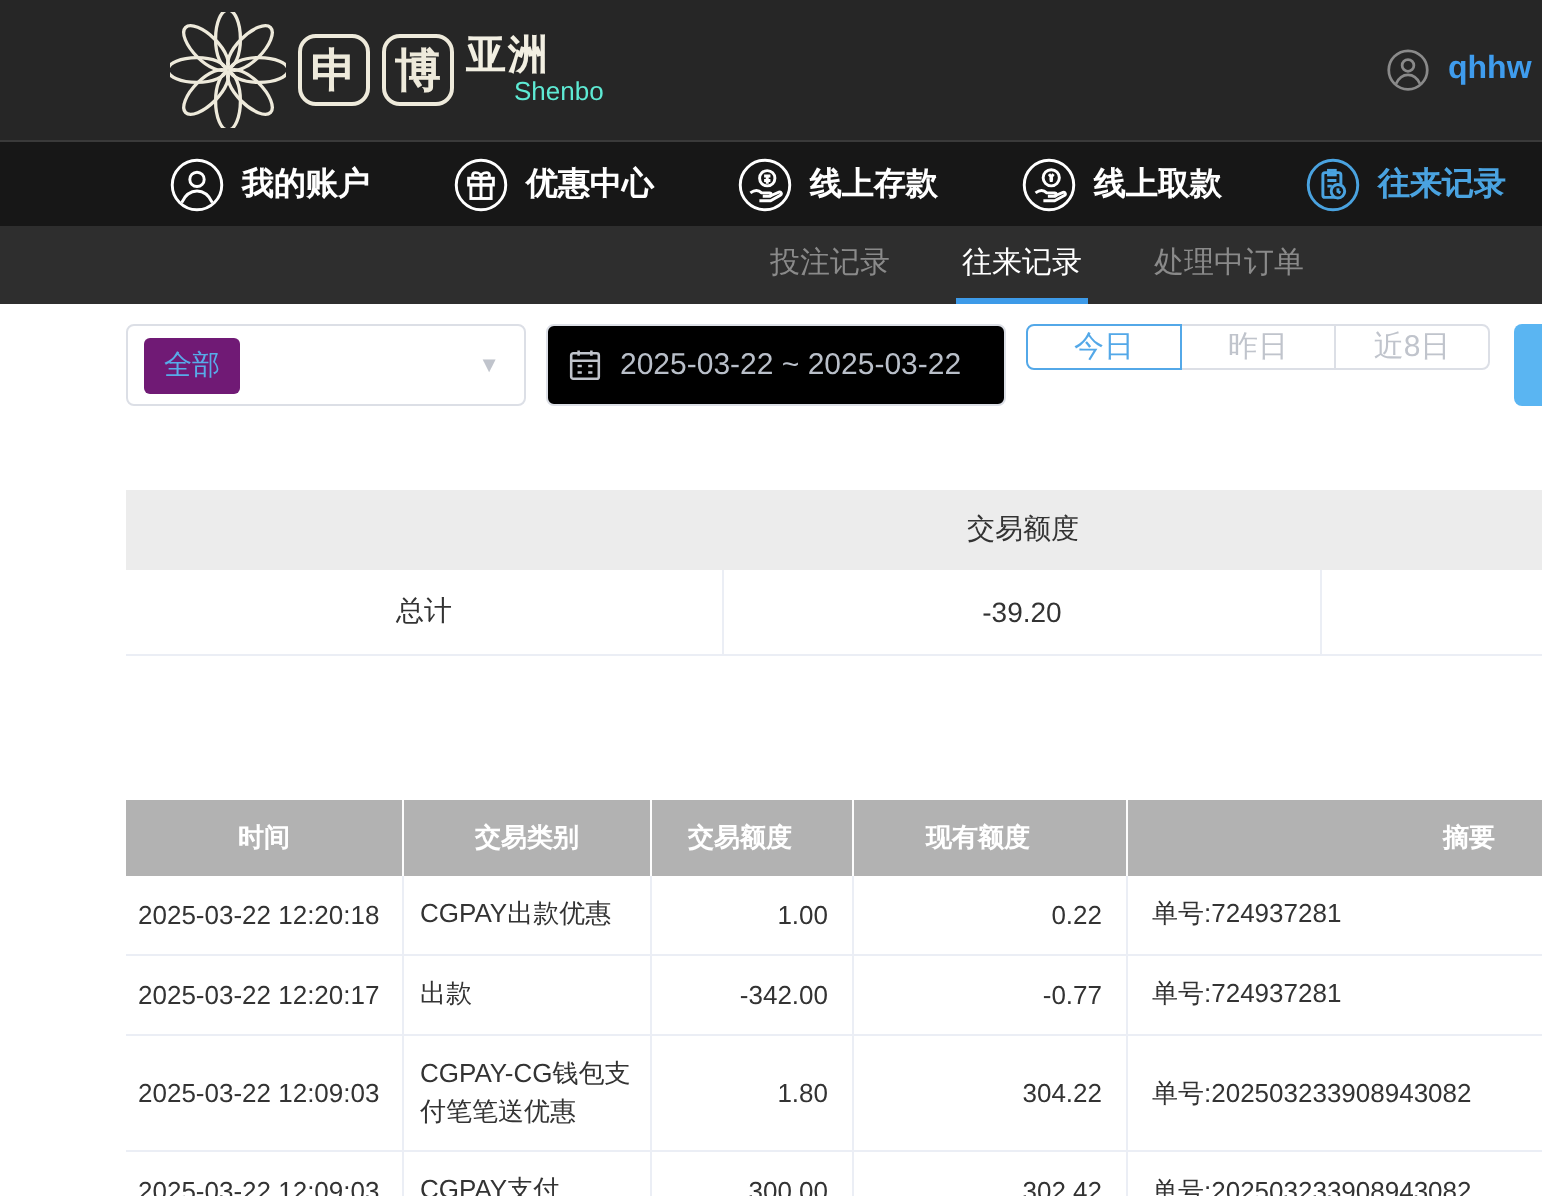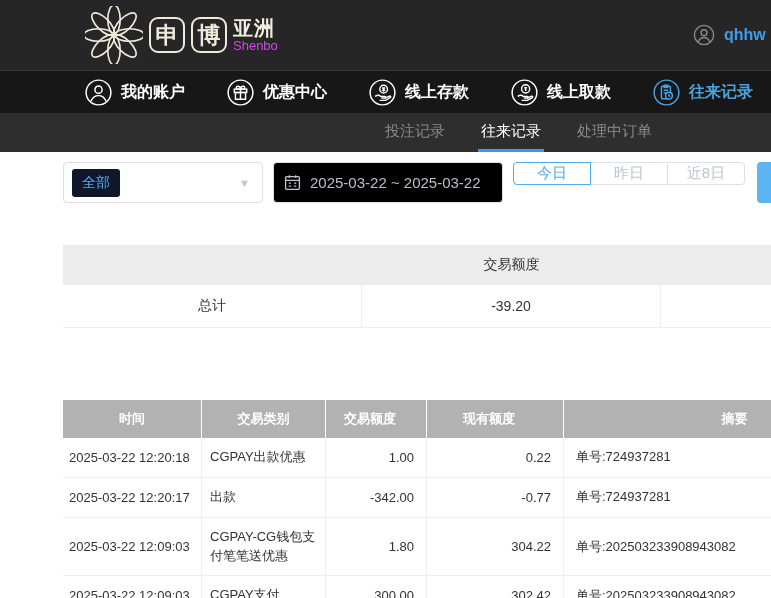--- a/index.html
+++ b/index.html
@@ -9,21 +9,21 @@
 
   
   .top-header { position:absolute; left:0; top:0; width:771px; height:70px; background:#262626; }
   .logo-wrap { position:absolute; left:85px; top:6px; display:flex; align-items:center; }
   .logo-flower { margin-right:6px; }
   .logo-box { width:36px; height:36px; border:2px solid #eeeadb; border-radius:9px;
     color:#eeeadb; font-size:23px; font-weight:bold; display:flex; align-items:center;
     justify-content:center; margin-right:6px; }
   .logo-right { display:flex; flex-direction:column; justify-content:center; line-height:1.05; }
   .logo-region { color:#f2efe2; font-size:20px; font-weight:bold; letter-spacing:1px; }
-  .logo-sub { color:#d946ef; font-size:13px; }
+  .logo-sub { color:#5eead4; font-size:13px;margin-left:24px; }
   .user-wrap { position:absolute; left:693px; top:24px; display:flex; align-items:center; gap:9px; white-space:nowrap; }
   .username { color:#3f9ced; font-size:16px; font-weight:bold; }
 
   
   .nav-bar { position:absolute; left:0; top:70px; width:771px; height:43px; background:#171717;
     border-top:1px solid #3a3a3a; display:flex; align-items:center; padding-left:85px; gap:42px; }
   .nav-item { display:flex; align-items:center; gap:9px; color:#fff; font-size:16px;
     font-weight:bold; white-space:nowrap; cursor:pointer; flex:0 0 auto; }
   .nav-item.active { color:#4aa3e0; }
   .nav-item svg { flex:0 0 auto; }
@@ -32,21 +32,21 @@
   .subtab-bar { position:absolute; left:0; top:113px; width:771px; height:39px; background:#2e2e2e; }
   .subtabs { position:absolute; left:382px; top:0; height:39px; display:flex; gap:30px; }
   .subtab { height:39px; display:flex; align-items:center; padding:0 3px; color:#8a8a8a;
     font-size:15px; white-space:nowrap; cursor:pointer; border-bottom:3px solid transparent; }
   .subtab.active { color:#ffffff; border-bottom:3px solid #3d9ae8; }
 
   
   .select-box { position:absolute; left:63px; top:162px; width:200px; height:41px;
     border:1px solid #dcdfe6; border-radius:4px; background:#fff; display:flex; align-items:center;
     padding:0 12px 0 8px; cursor:pointer; }
-  .chip { background:#0f172a; color:#57abe9; font-size:14px; padding:5px 10px; border-radius:3px; }
+  .chip { background:#701a75; color:#57abe9; font-size:14px; padding:5px 10px; border-radius:3px; }
   .caret { margin-left:auto; color:#c0c4cc; font-size:11px; }
   .date-box { position:absolute; left:273px; top:162px; width:230px; height:41px;
     border:1px solid #dcdfe6; border-radius:4px; background:#000000; display:flex; align-items:center;
     gap:9px; padding:0 10px; cursor:text; }
   .date-text { color:#b9bfc9; font-size:15px; white-space:nowrap; }
   .btn-group { position:absolute; left:513px; top:162px; display:flex; }
   .qbtn { height:23px; width:78px; background:#fff; border:1px solid #dcdfe6; color:#c0c4cc;
     font-size:15px; display:flex; align-items:center; justify-content:center; cursor:pointer;
     margin-left:-1px; white-space:nowrap; }
   .qbtn:first-child { border-radius:4px 0 0 4px; margin-left:0; }

